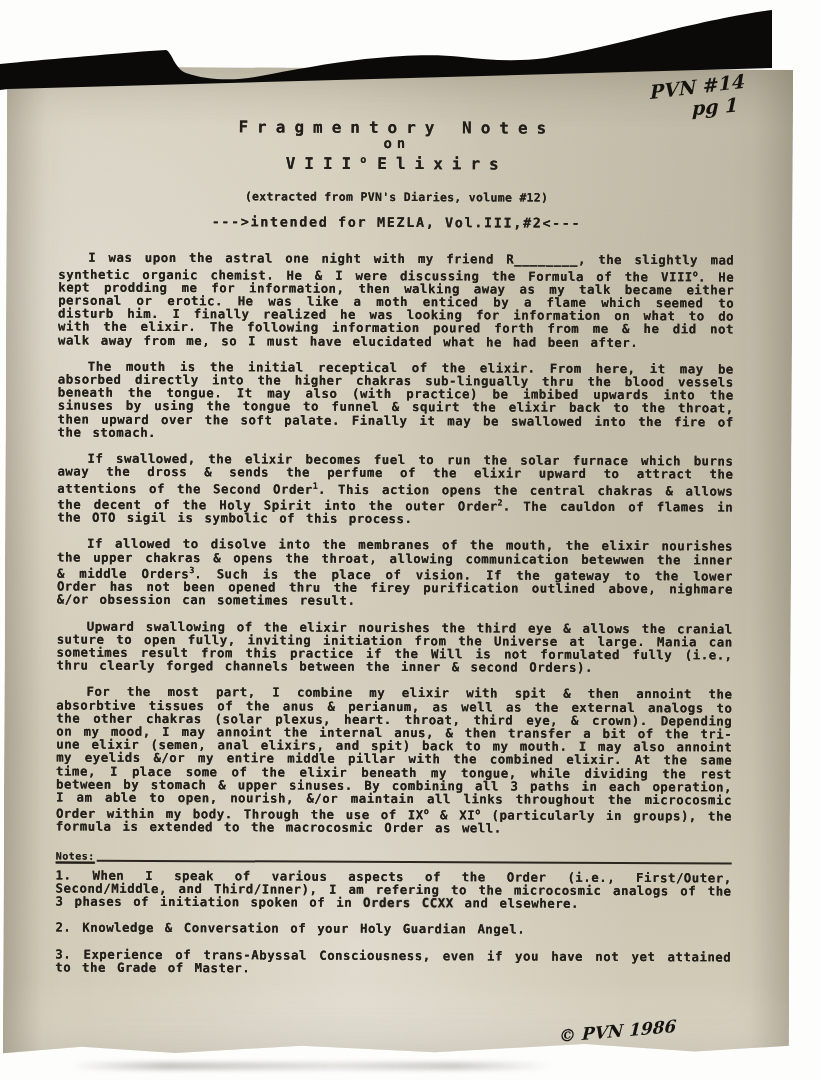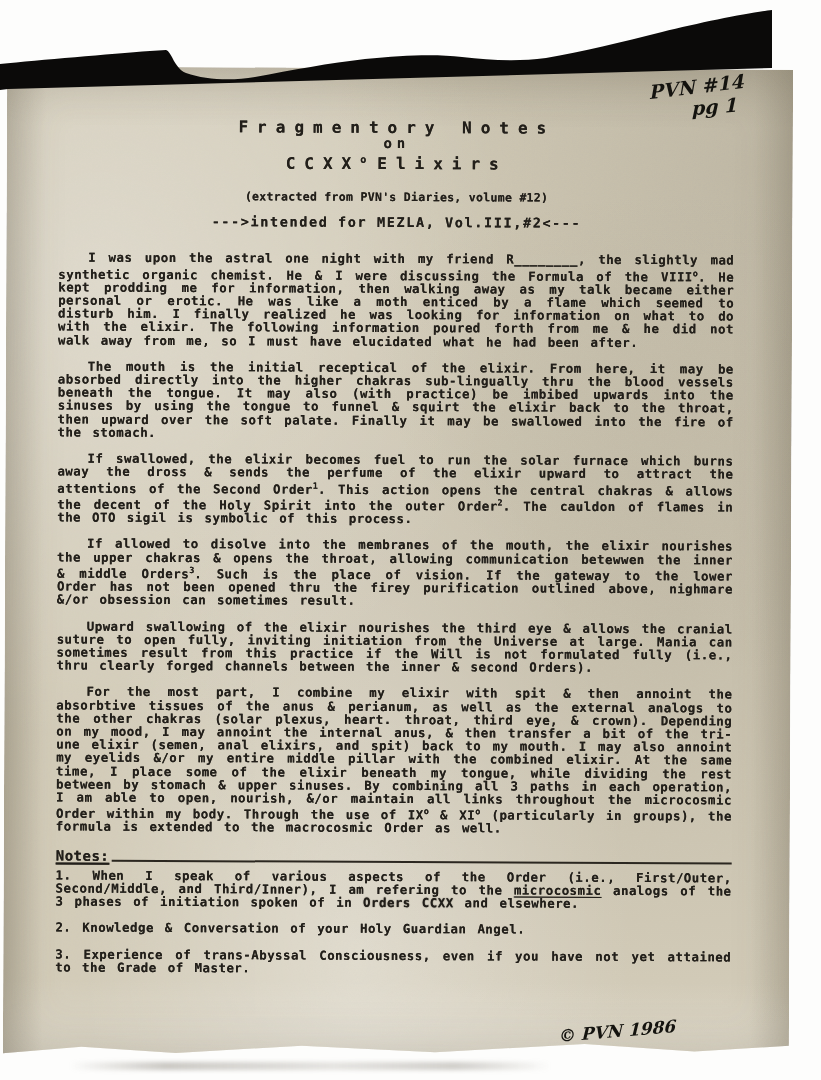--- a/index.html
+++ b/index.html
@@ -46,27 +46,27 @@
   .body-copy p{
     margin:0 0 13px 0;
     font-size:12.4px;line-height:13.2px;letter-spacing:.5px;word-spacing:3px;
     text-align:justify;text-align-last:left;text-indent:30px;
   }
   .body-copy p sup, .notes sup{font-size:8.5px;letter-spacing:0;}
   
   .notes{margin-top:16px;font-size:12.4px;line-height:13.2px;letter-spacing:.5px;word-spacing:3px;}
   .notes-heading-row{display:flex;align-items:flex-end;}
   .notes-heading{
-    font-size:14px;text-decoration:underline;text-underline-offset:2px;
+    font-size:10px;text-decoration:underline;text-underline-offset:2px;
     text-decoration-thickness:1.5px;
   }
   .notes-rule{flex:1;border-bottom:2px solid #2b2720;margin-bottom:1px;margin-left:2px;}
   .note-item{margin-top:6px;text-align:justify;text-align-last:left;}
   .note-item + .note-item{margin-top:13px;}
-  .u{text-decoration:underline;text-underline-offset:2px;margin-top:27px;}
+  .u{text-underline-offset:2px;margin-top:27px;}
   strong{font-weight:700;text-shadow:0 0 1.1px rgba(34,31,26,1);}
   
   .handwriting{
     font-family:"DejaVu Serif","Liberation Serif",serif;
     font-style:italic;color:#14130f;font-weight:700;
   }
   .page-annotation{
     position:absolute;top:6px;right:48px;z-index:6;
     font-size:19px;line-height:22px;transform:rotate(-7deg) skewX(-6deg);
     text-align:left;
@@ -106,21 +106,21 @@
   <div class="handwriting page-annotation">
     <span>PVN #14</span>
     <span class="pg">pg 1</span>
   </div>
 
   <div class="sheet-content">
 
     <div class="doc-title">
       <div class="title-line1">Fragmentory Notes</div>
       <div class="title-line2">on</div>
-      <div class="title-line3"><span>CCXX</span><sup>o</sup><span class="w">Elixirs</span></div>
+      <div class="title-line3"><span>VIII</span><sup>o</sup><span class="w">Elixirs</span></div>
     </div>
 
     <div class="doc-subtitle">(extracted from PVN's Diaries, volume #12)</div>
     <div class="doc-dedication">---&gt;intended for MEZLA, Vol.III,#2&lt;---</div>
 
     <div class="body-copy">
       <p>I was upon the astral one night with my friend R________, the slightly mad synthetic organic chemist.  He &amp; I were discussing the Formula of the VIII<sup>o</sup>.  He kept prodding me for information, then walking away as my talk became either personal or erotic.  He was like a moth enticed by a flame which seemed to disturb him.  I finally realized he was looking for information on what to do with the elixir.  The following information poured forth from me &amp; he did not walk away from me, so I must have elucidated what he had been after.</p>
       <p>The mouth is the initial receptical of the elixir.  From here, it may be absorbed directly into the higher chakras sub-lingually thru the blood vessels beneath the tongue.  It may also (with practice) be imbibed upwards into the sinuses by using the tongue to funnel &amp; squirt the elixir back to the throat, then upward over the soft palate.  Finally it may be swallowed into the fire of the stomach.</p>
       <p>If swallowed, the elixir becomes fuel to run the solar furnace which burns away the dross &amp; sends the perfume of the elixir upward to attract the attentions of the Second Order<sup>1</sup>.  This action opens the central chakras &amp; allows the decent of the Holy Spirit into the outer Order<sup>2</sup>.  The cauldon of flames in the OTO sigil is symbolic of this process.</p>
       <p>If allowed to disolve into the membranes of the mouth, the elixir nourishes the upper chakras &amp; opens the throat, allowing communication betewwen the inner &amp; middle Orders<sup>3</sup>. Such is the place of vision.  If the gateway to the lower Order has not been opened thru the firey purification outlined above, nighmare &amp;/or obsession can sometimes result.</p>

